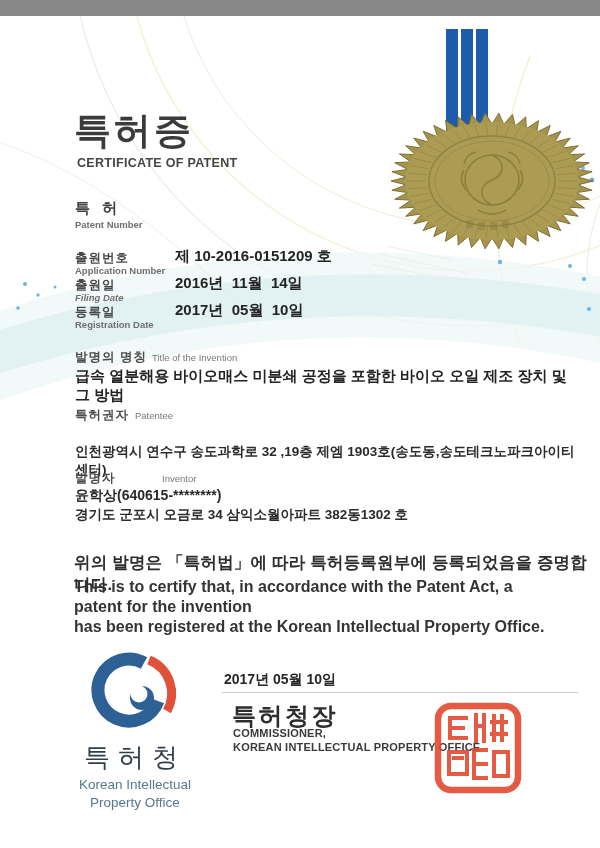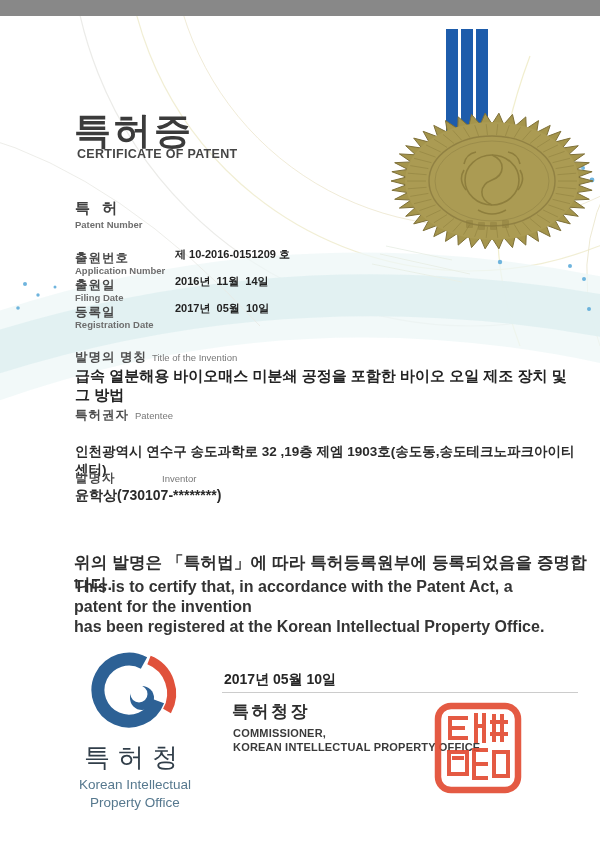--- a/index.html
+++ b/index.html
@@ -5,41 +5,41 @@
   html,body{margin:0;padding:0;background:#888;}
   #page{
     position:relative;width:600px;height:848px;margin:16px auto;background:#ffffff;
     font-family:"Liberation Sans","DejaVu Sans",sans-serif;overflow:hidden;
     color:#2e2e2e;
   }
   .abs{position:absolute;}
   .pre{white-space:pre;}
   
   .title-ko{left:74px;top:90px;font-size:37px;font-weight:bold;letter-spacing:3px;color:#3b3b3b;}
-  .title-en{left:77px;top:131px;font-size:12.5px;font-weight:bold;letter-spacing:.3px;color:#454545;}
+  .title-en{left:77px;top:140px;font-size:12.5px;font-weight:bold;letter-spacing:.3px;color:#454545;}
   
   .lab-ko{font-size:12.5px;font-weight:bold;color:#474747;letter-spacing:1px;}
   .lab-en{font-size:9.5px;font-weight:600;color:#6e6e6e;}
-  .val{font-size:11px;font-weight:bold;color:#232323;}
+  .val{font-size:15px;font-weight:bold;color:#232323;}
   .patent-lab{left:75px;top:183px;font-size:15px;font-weight:bold;color:#3f3f3f;letter-spacing:4px;}
   .patent-sub{left:75px;top:203px;}
   .patent-val{left:174px;top:180px;font-size:17.5px;letter-spacing:.5px;}
   
   .sec-ko{font-size:12.5px;font-weight:600;color:#4c4c4c;letter-spacing:1px;}
   .sec-en{font-size:9.5px;font-weight:500;color:#787878;}
   .body-bold{font-size:14px;font-weight:bold;color:#2a2a2a;}
   
   .stmt-ko{left:74px;top:536px;font-size:16.5px;font-weight:bold;color:#2c2c2c;letter-spacing:.2px;}
   .stmt-en{left:74px;top:561px;width:480px;font-size:16px;font-weight:bold;color:#343434;line-height:20px;}
   
   .logo-ko{left:55px;top:724px;width:160px;text-align:center;font-size:26px;font-weight:500;color:#313e49;letter-spacing:8px;}
   .logo-en{left:35px;top:760px;width:200px;text-align:center;font-size:13.5px;font-weight:500;color:#56788e;line-height:18px;}
   .issue-date{left:224px;top:655px;font-size:14px;font-weight:600;color:#262626;}
   .sig-line{left:222px;top:676px;width:356px;height:0;border-top:1px solid #c3c3c3;opacity:.85;}
-  .comm-ko{left:232px;top:684px;font-size:17px;font-weight:bold;color:#2d2d2d;letter-spacing:2.5px;}
+  .comm-ko{left:232px;top:684px;font-size:24px;font-weight:bold;color:#2d2d2d;letter-spacing:2.5px;}
   .comm-en{font-size:11px;font-weight:bold;color:#3a3a3a;letter-spacing:.2px;}
 </style>
 </head>
 <body>
 
 <div id="page">
 
   <svg class="abs" style="left:0;top:0;" width="600" height="848" viewBox="0 0 600 848">
     <circle cx="470" cy="-90" r="400" fill="none" stroke="#e6e6e2" stroke-width="1.2" opacity=".8"></circle>
     <circle cx="470" cy="-90" r="345" fill="none" stroke="#efeccf" stroke-width="1.2" opacity=".9"></circle>
@@ -151,38 +151,39 @@
   <div class="abs title-en">CERTIFICATE OF PATENT</div>
 
   <div class="abs patent-lab">특 허</div>
   <div class="abs lab-en patent-sub">Patent Number</div>
 
   <div class="abs lab-ko" style="left:75px;top:234px;">출원번호</div>
   <div class="abs lab-en" style="left:75px;top:249px;">Application Number</div>
   <div class="abs val pre" style="left:175px;top:231px;">제 10-2016-0151209 호</div>
 
   <div class="abs lab-ko" style="left:75px;top:261px;">출원일</div>
-  <div class="abs lab-en" style="left:75px;top:276px;">Filing Date</div>
+  <div class="abs lab-en" style="left:75px;top:276px;font-style:italic;">Filing Date</div>
   <div class="abs val pre" style="left:175px;top:258px;">2016년  11월  14일</div>
 
   <div class="abs lab-ko" style="left:75px;top:288px;">등록일</div>
   <div class="abs lab-en" style="left:75px;top:303px;">Registration Date</div>
   <div class="abs val pre" style="left:175px;top:285px;">2017년  05월  10일</div>
 
   <div class="abs sec-ko" style="left:75px;top:333px;">발명의 명칭</div>
   <div class="abs sec-en" style="left:152px;top:336px;">Title of the Invention</div>
   <div class="abs val" style="left:75px;top:351px;width:500px;font-size:15px;">급속 열분해용 바이오매스 미분쇄 공정을 포함한 바이오 오일 제조 장치 및 그 방법</div>
 
   <div class="abs sec-ko" style="left:75px;top:391px;">특허권자</div>
   <div class="abs sec-en" style="left:135px;top:394px;">Patentee</div>
   <div class="abs body-bold" style="left:75px;top:427px;font-size:13.5px;width:510px;">인천광역시 연수구 송도과학로 32 ,19층 제엠 1903호(송도동,송도테크노파크아이티센터)</div>
 
   <div class="abs sec-ko" style="left:75px;top:454px;">발명자</div>
   <div class="abs sec-en" style="left:124px;top:457px;padding-left:38px;">Inventor</div>
-  <div class="abs body-bold" style="left:75px;top:471px;">윤학상(730107-********)</div>
+  <div class="abs body-bold" style="left:75px;top:471px;">윤학상(640615-********)</div>
+  <div class="abs body-bold" style="left:75px;top:490px;font-size:13.5px;width:510px;">경기도 군포시 오금로 34 삼익소월아파트 382동1302 호</div>
 
   <div class="abs stmt-ko">위의 발명은 「특허법」에 따라 특허등록원부에 등록되었음을 증명합니다.</div>
   <div class="abs stmt-en">
     <span>This is to certify that, in accordance with the Patent Act, a patent for the invention</span><br>
     <span>has been registered at the Korean Intellectual Property Office.</span>
   </div>
 
   <svg class="abs" style="left:86px;top:634px;" width="94" height="94" viewBox="0 0 94 94">
     <path d="M 63 10 A 36 36 0 0 1 81 61" fill="none" stroke="#e0513b" stroke-width="9"></path>
     <path d="M 58 13 A 31 31 0 1 0 72 51" fill="none" stroke="#2d6195" stroke-width="13"></path>

